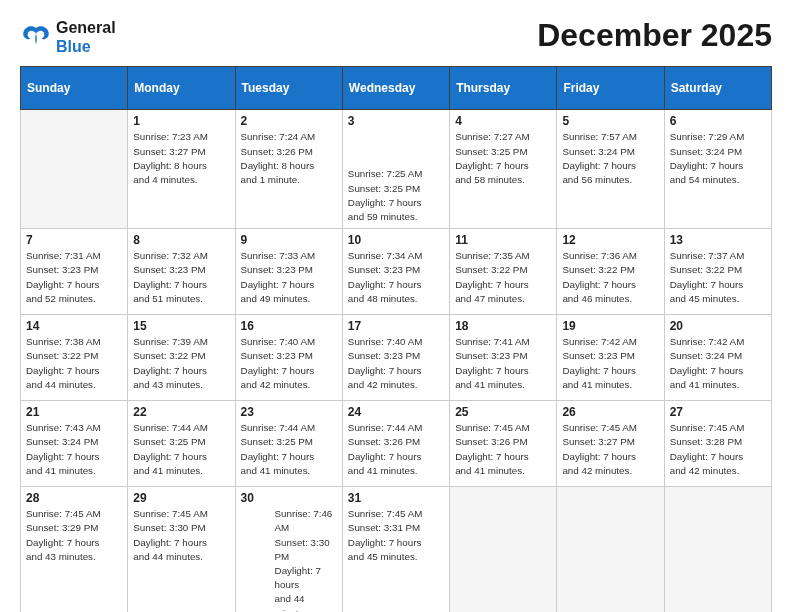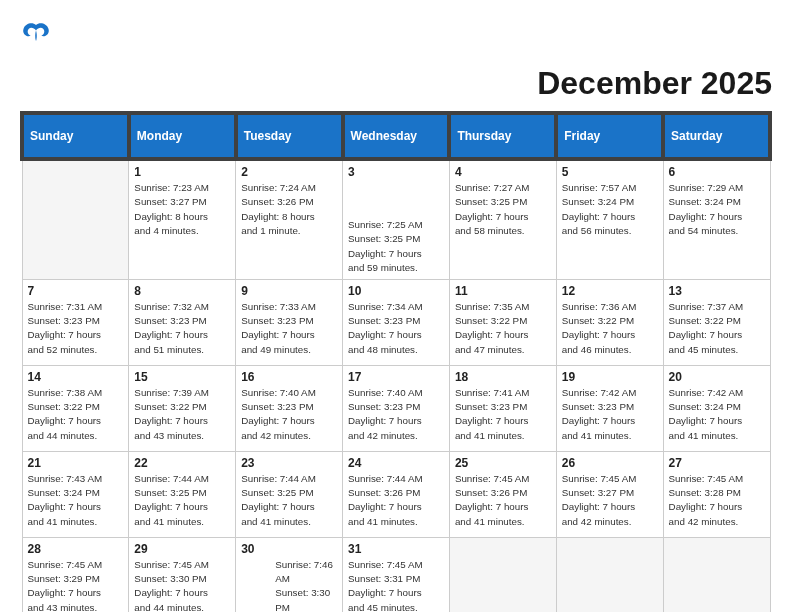--- a/index.html
+++ b/index.html
@@ -27,21 +27,20 @@
       display: flex;
       align-items: center;
       gap: 4px;
     }
     .logo-icon {
       width: 32px;
       height: 32px;
     }
     .title-block {
       text-align: right;
-      margin-top: 48px;
     }
     .month-title {
       font-size: 32px;
       font-weight: bold;
       color: #1a1a1a;
       line-height: 1.1;
     }
     .subtitle {
       font-size: 14px;
       color: #444;
@@ -53,21 +52,21 @@
       flex: 1;
       font-size: 10.5px;
     }
     .calendar th {
       background: #1a73c8;
       color: #fff;
       text-align: left;
       padding: 14px 6px;
       font-size: 12px;
       font-weight: bold;
-      border: 4px solid #404040;
+      border: 1px solid #404040;
     }
     .calendar td {
       border: 1px solid #ccc;
       vertical-align: top;
       padding: 4px 5px;
       width: calc(100% / 7);
       height: 86px;
       background: #fff;
     }
     .calendar td.empty {
@@ -93,20 +92,24 @@
 <body>
 
 <div class="page">
   <div class="header">
     <div class="logo">
       <svg class="logo-icon" viewBox="0 0 36 36">
 
         <path d="M18 8 C22 4, 30 6, 32 12 C34 18, 28 22, 24 20 C28 18, 28 14, 26 12 C24 10, 20 11, 18 14 C16 11, 12 10, 10 12 C8 14, 8 18, 12 20 C8 22, 2 18, 4 12 C6 6, 14 4, 18 8 Z" fill="#1a73c8"></path>
         <path d="M18 14 C18 14, 20 20, 18 26 C16 20, 18 14, 18 14 Z" fill="#1a73c8"></path>
       </svg>
+      <div>
+        <div style="font-size:16px;font-weight:bold;color:#1a1a1a;line-height:1.2;">General</div>
+        <div style="font-size:16px;font-weight:bold;color:#1a73c8;line-height:1.2;">Blue</div>
+      </div>
     </div>
     <div class="title-block">
       <div class="month-title">December 2025</div>
     </div>
   </div>
 
   <table class="calendar">
     <thead>
       <tr>
 

